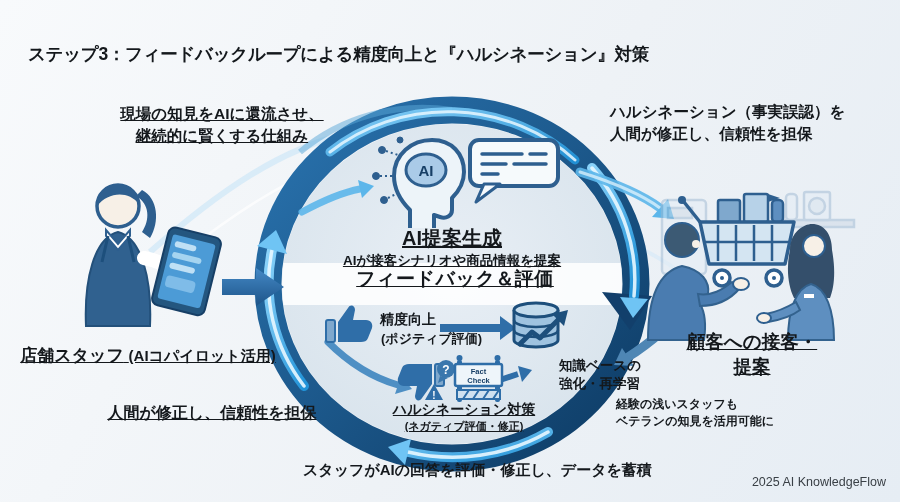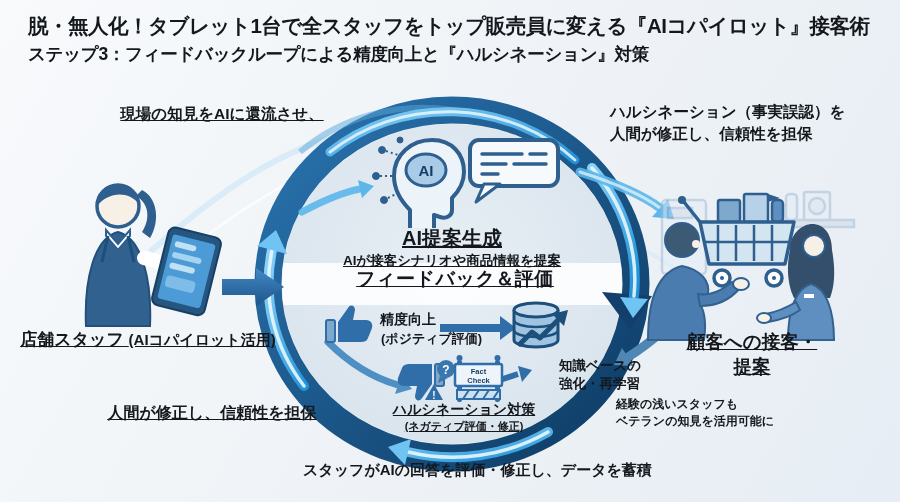--- a/index.html
+++ b/index.html
@@ -16,21 +16,21 @@
   .ctr{transform:translateX(-50%);text-align:center;text-decoration:underline;}
   .title1{left:28px;top:12px;font-size:20.5px;letter-spacing:-0.5px;}
   .title2{left:28px;top:42px;font-size:17.5px;letter-spacing:-0.3px;}
   .callout{font-size:15.5px;line-height:1.42;}
   .callout span{display:block;}
   .co-tl{left:222px;top:103px;}
   .co-tr{left:610px;top:101px;}
   .co-bl{left:212px;top:402px;font-size:16px;}
   .co-br{left:616px;top:396px;font-size:12px;line-height:1.45;}
   .co-bc{left:303px;top:461px;font-size:15px;}
-  .actor-label{line-height:1.32;}
+  .actor-label{line-height:1.32;margin-top:16px;}
   .staff-label{left:148px;top:329px;font-size:17px;}
   .staff-label .l2{font-size:15px;}
   .customer-label{left:752px;top:329px;font-size:18.5px;}
   .ai-title{left:452px;top:225px;font-size:20px;}
   .ai-sub{left:452px;top:252px;font-size:13.5px;}
   .fb-title{left:455px;top:266px;font-size:19px;letter-spacing:0.5px;}
   .pos-label{left:380px;top:311px;font-size:14px;}
   .pos-sub{left:381px;top:330px;font-size:13px;}
   .knowledge{left:531px;top:357px;font-size:13.5px;line-height:1.3;margin-left:28px;}
   .knowledge span{display:block;}
@@ -273,25 +273,25 @@
           <path d="M152,58 C158,50 172,50 178,60 C172,54 160,54 152,62 Z" fill="#344f6b"></path>
           <path d="M140,164 C140,134 148,112 163,108 C178,112 186,134 186,164 Z" fill="#5e8fc0" stroke="#33628e" stroke-width="2"></path>
           <rect x="156" y="118" width="10" height="4" fill="#ffffff"></rect>
           <path d="M148,126 C138,132 128,136 118,138 L120,146 C132,144 144,140 152,134 Z" fill="#5e8fc0" stroke="#33628e" stroke-width="2"></path>
           <ellipse cx="116" cy="142" rx="7" ry="5" fill="#f7f0e7" stroke="#2e5f8f" stroke-width="2"></ellipse>
         </g>
       </g>
     </g>
   </svg>
 
-  <div class="abs b title1">脱・無人化！タブレット1台で全スタッフをトップ販売員に変える『AIコパイロット』接客術</div>
   <div class="abs b title2">ステップ3：フィードバックループによる精度向上と『ハルシネーション』対策</div>
 
   <div class="abs b callout ctr co-tl">
     <span>現場の知見をAIに還流させ、</span>
+    <span>継続的に賢くする仕組み</span>
   </div>
   <div class="abs b callout co-tr">
     <span>ハルシネーション（事実誤認）を</span>
     <span>人間が修正し、信頼性を担保</span>
   </div>
   <div class="abs b callout ctr co-bl">
     <span>人間が修正し、信頼性を担保</span>
   </div>
   <div class="abs b callout co-br">
     <span>経験の浅いスタッフも</span>
@@ -311,13 +311,14 @@
   <div class="abs b ctr fb-title">フィードバック＆評価</div>
   <div class="abs b pos-label">精度向上</div>
   <div class="abs b pos-sub">(ポジティブ評価)</div>
   <div class="abs b knowledge">
     <span>知識ベースの</span>
     <span>強化・再学習</span>
   </div>
   <div class="abs b ctr neg-label">ハルシネーション対策</div>
   <div class="abs b ctr neg-sub">(ネガティブ評価・修正)</div>
 
+  <div class="abs footer">2025 AI KnowledgeFlow</div>
 </div>
 
 </body></html>

